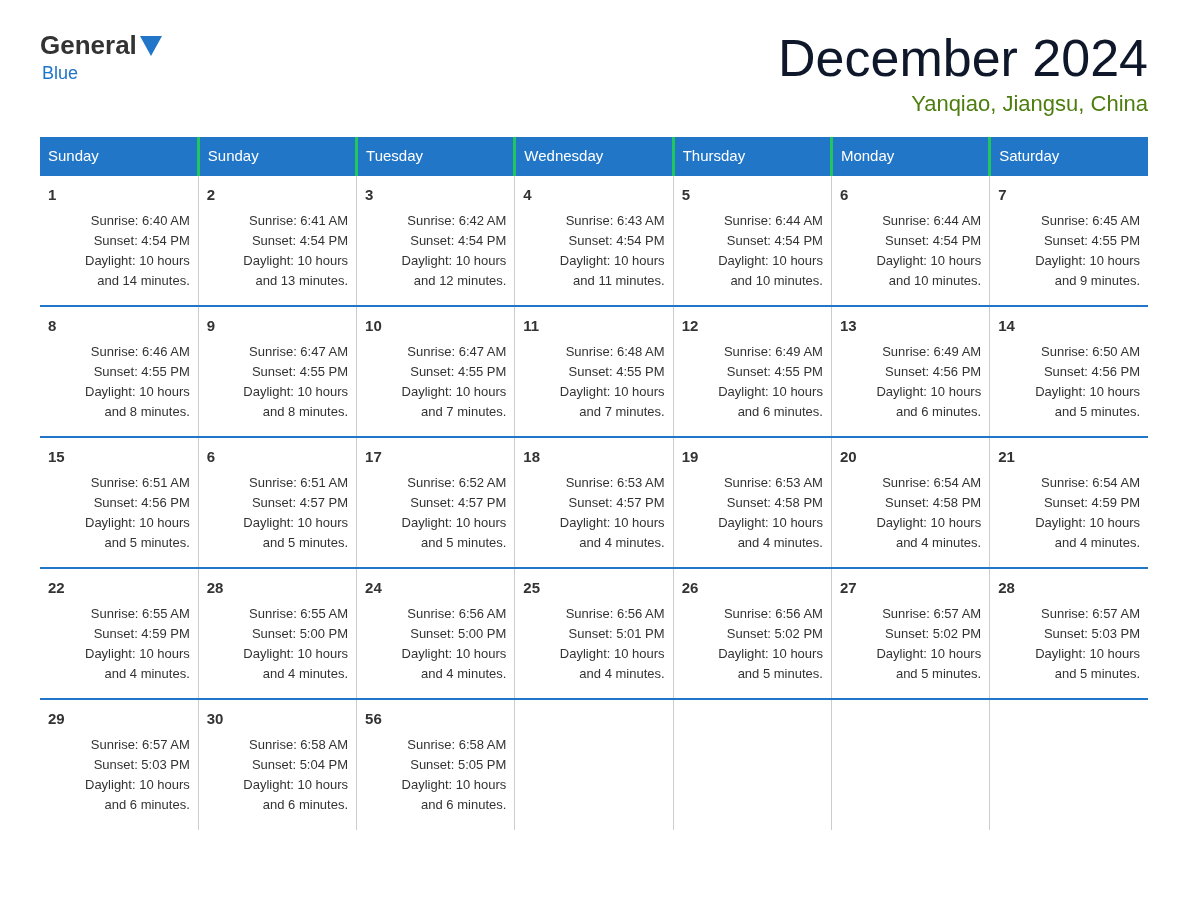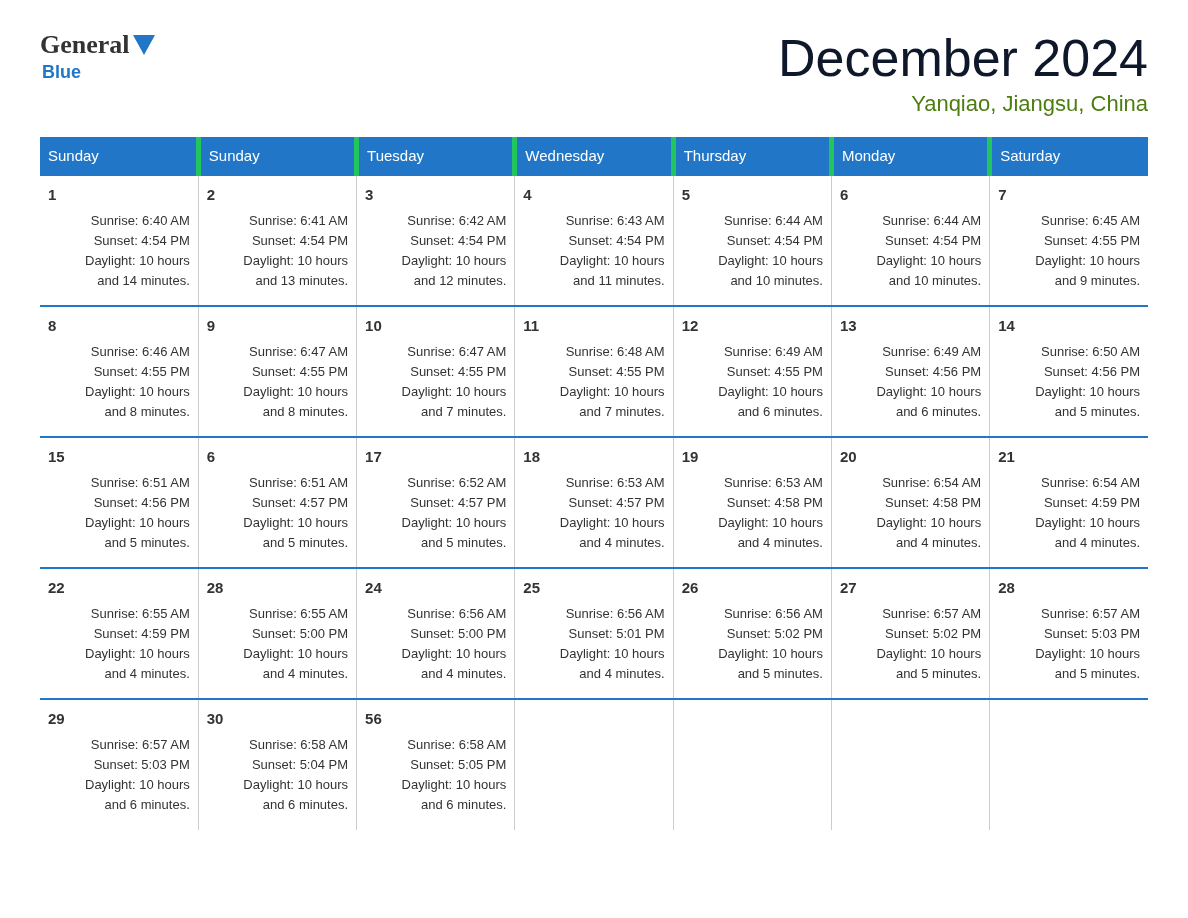--- a/index.html
+++ b/index.html
@@ -17,31 +17,30 @@
       margin-bottom: 20px;
     }
     .logo {
       display: flex;
       flex-direction: column;
       align-items: flex-start;
     }
     .logo-text {
       display: flex;
       align-items: center;
-      font-family: Liberation Serif, serif;
     }
     .logo-general {
       font-size: 26px;
       font-weight: bold;
       color: #333;
     }
     .logo-underline {
       font-size: 18px;
       color: #2176c7;
-      font-weight: bold;
+      font-weight: normal;
       margin-top: 2px;
       margin-left: 2px;
     }
     .title-block {
       text-align: right;
     }
     .month-title {
       font-size: 52px;
       font-weight: normal;
       color: #0f172a;
@@ -57,21 +56,21 @@
       border-collapse: collapse;
       font-size: 13.5px;
     }
     thead tr th {
       background-color: #2176c7;
       color: #fff;
       padding: 10px 8px;
       text-align: left;
       font-size: 15px;
       font-weight: normal;
-      border-right: 5px solid #22c55e;
+      border-right: 3px solid #22c55e;
     }
     thead tr th:last-child { border-right: none; }
     tbody tr {
       border-top: 2px solid #2176c7;
     }
     tbody tr td {
       vertical-align: top;
       padding: 8px 8px 14px 8px;
       border-right: 1px solid #ccc;
       width: calc(100% / 7);

